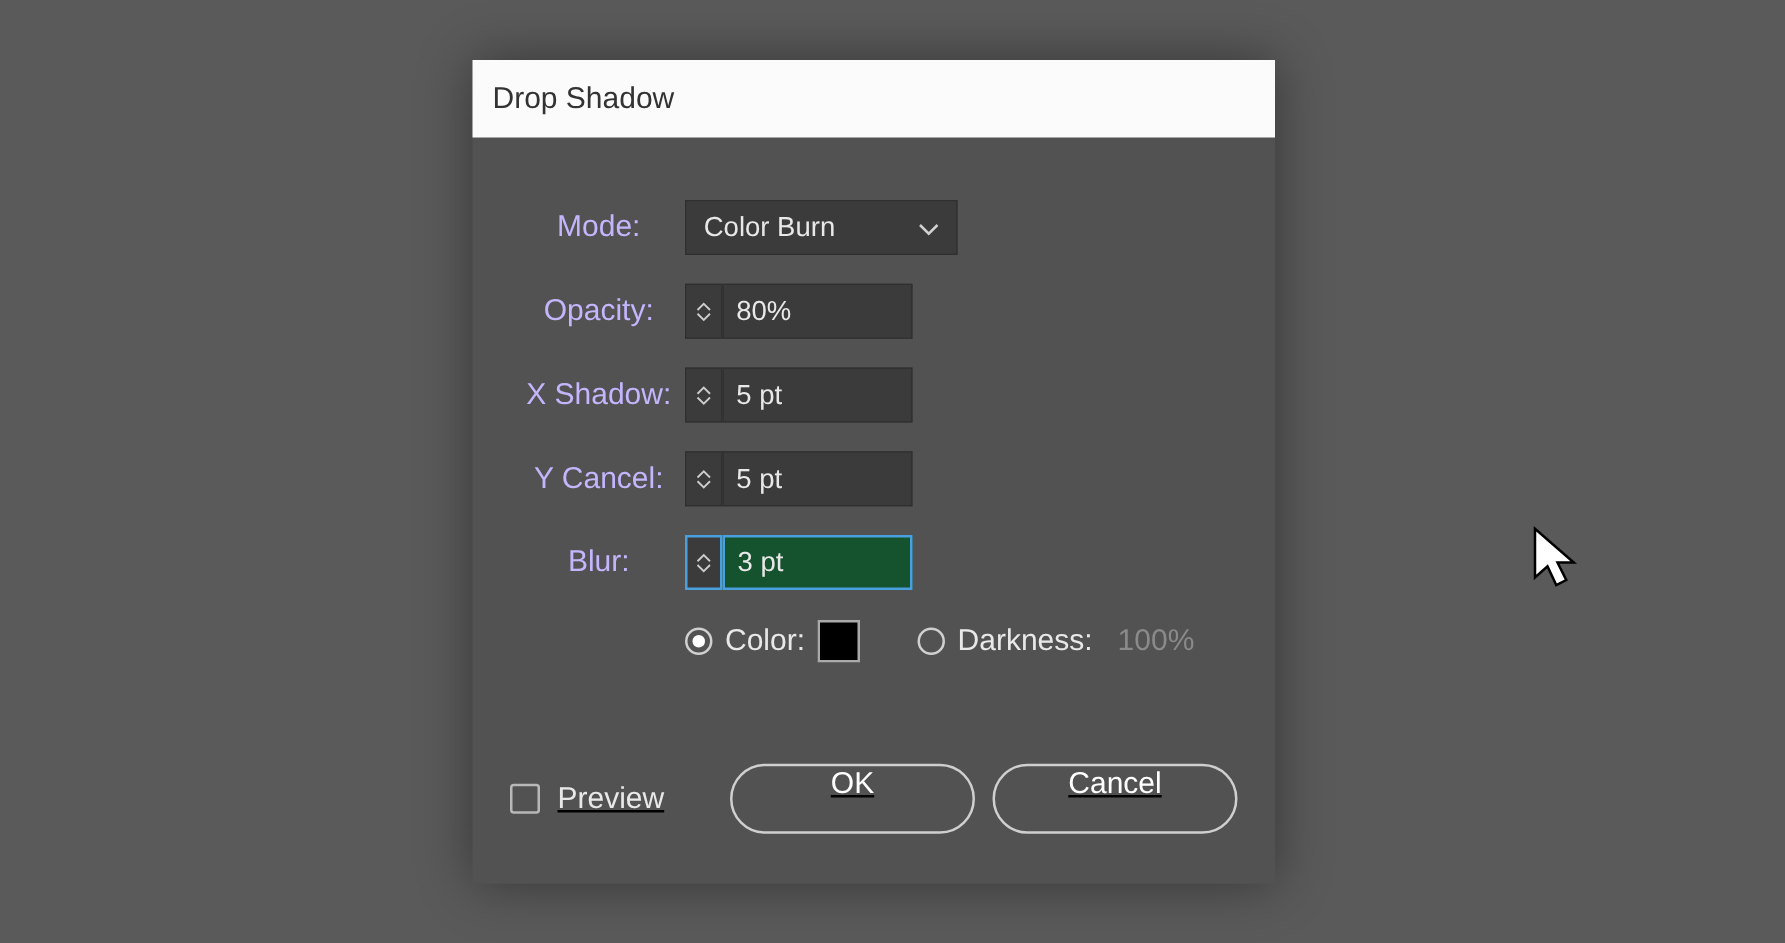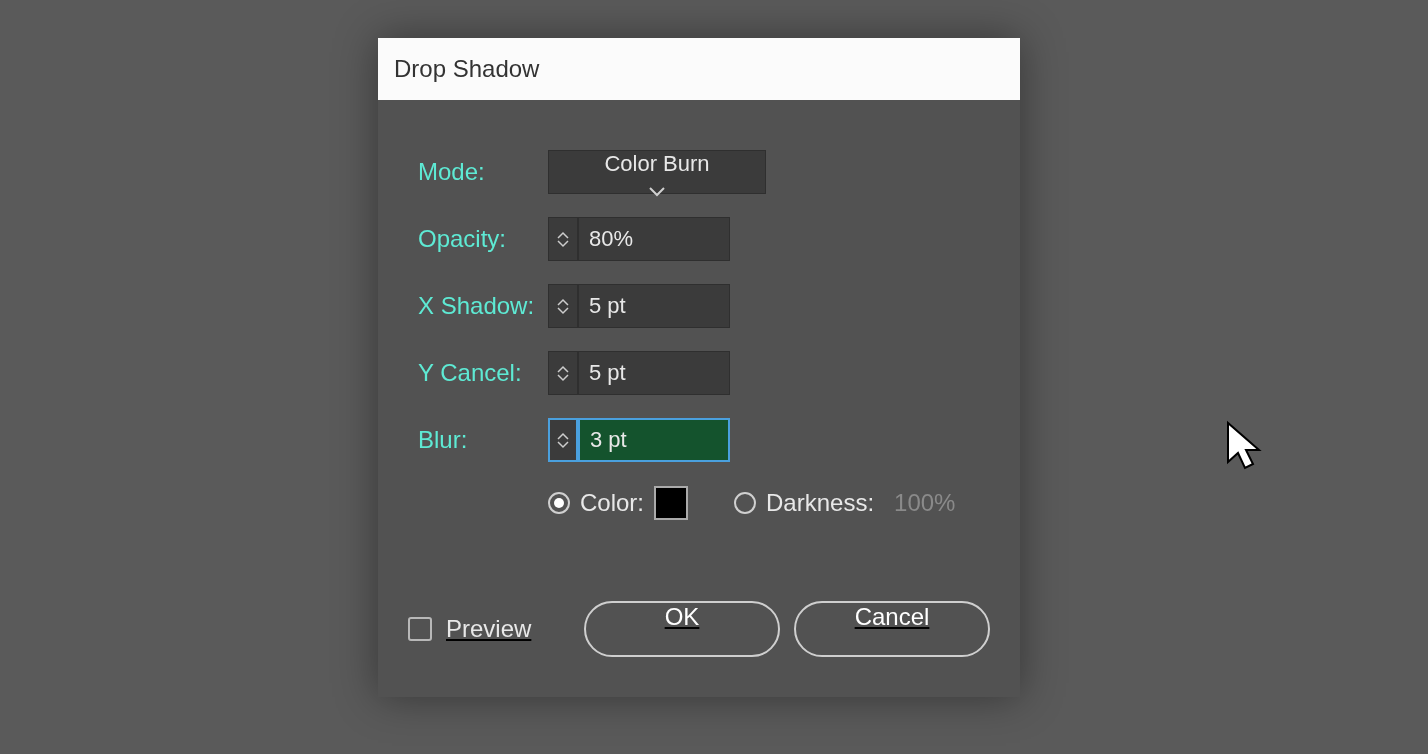--- a/index.html
+++ b/index.html
@@ -7,21 +7,21 @@
     width: 1428px;
     height: 754px;
     background: #5a5a5a;
     font-family: -apple-system, "Segoe UI", Arial, sans-serif;
     position: relative;
     overflow: hidden;
   }
   .dialog {
     position: absolute;
     left: 378px;
-    top: 38px;
+    top: 48px;
     width: 642px;
     background: #525252;
     box-shadow: 0 0 40px rgba(0,0,0,0.4);
   }
   .titlebar {
     background: #fbfbfb;
     height: 62px;
     display: flex;
     align-items: center;
     padding-left: 16px;
@@ -31,37 +31,36 @@
   .content {
     padding: 50px 40px 30px 40px;
   }
   .row {
     display: flex;
     align-items: center;
     margin-bottom: 23px;
   }
   .row-label {
     width: 130px;
-    text-align: left;
-    color: #5eead4;
+    text-align: center;
+    color: #c4b5fd;
     font-size: 24px;
     padding-right: 8px;
   }
   .select-ctrl {
     display: flex;
     align-items: center;
     background: #3b3b3b;
     height: 44px;
     padding: 0 14px;
     width: 218px;
     color: #e8e8e8;
     font-size: 22px;
     justify-content: space-between;
     border: 1px solid #2f2f2f;
-    flex-direction: column;
   }
   .spinner {
     display: flex;
     flex-direction: column;
     justify-content: center;
     align-items: center;
     width: 30px;
     height: 44px;
     background: #3b3b3b;
     border: 1px solid #2f2f2f;

